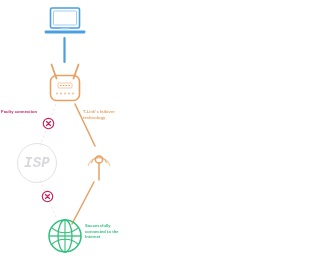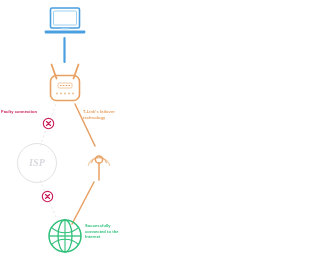--- a/index.html
+++ b/index.html
@@ -49,23 +49,23 @@
     width: 40px;
     height: 40px;
     border: 1.1px solid #e2e2e6;
     border-radius: 50%;
     box-sizing: border-box;
     display: flex;
     align-items: center;
     justify-content: center;
   }
   #isp-label {
-    font-family: Liberation Serif, serif;
+    font-family: Liberation Mono, monospace;
     font-style: italic;
-    font-size: 10px;
+    font-size: 14px;
     font-weight: bold;
     color: #d8d8dd;
     letter-spacing: 0.2px;
     line-height: 1;
     user-select: none;
   }
   
   #tower-node {
     left: 82px;
     top: 143px;

